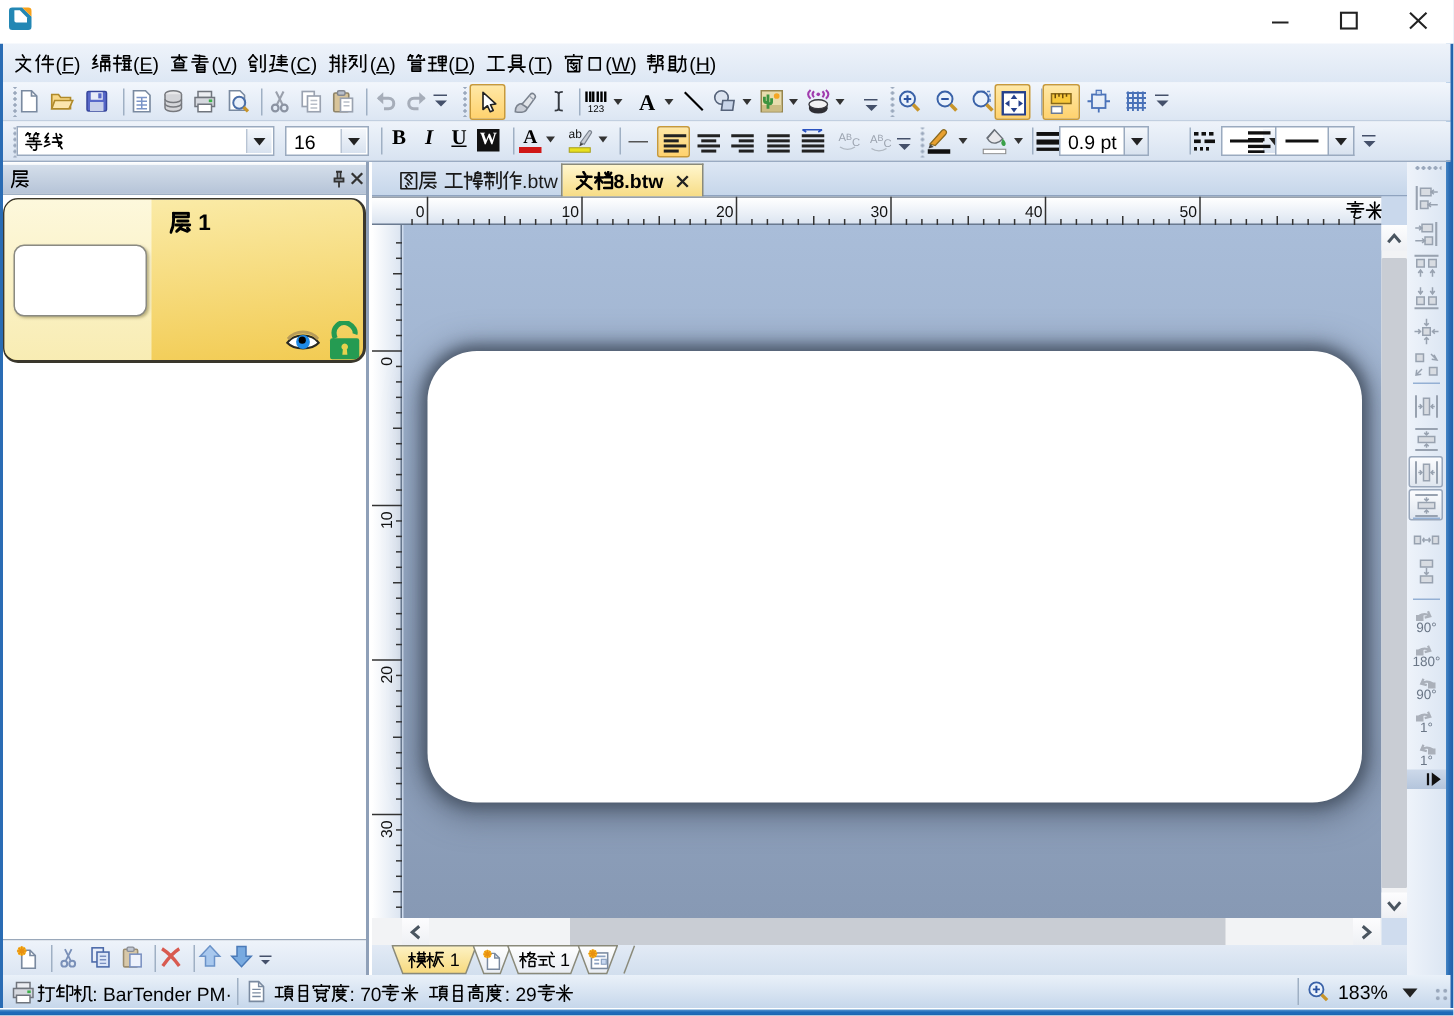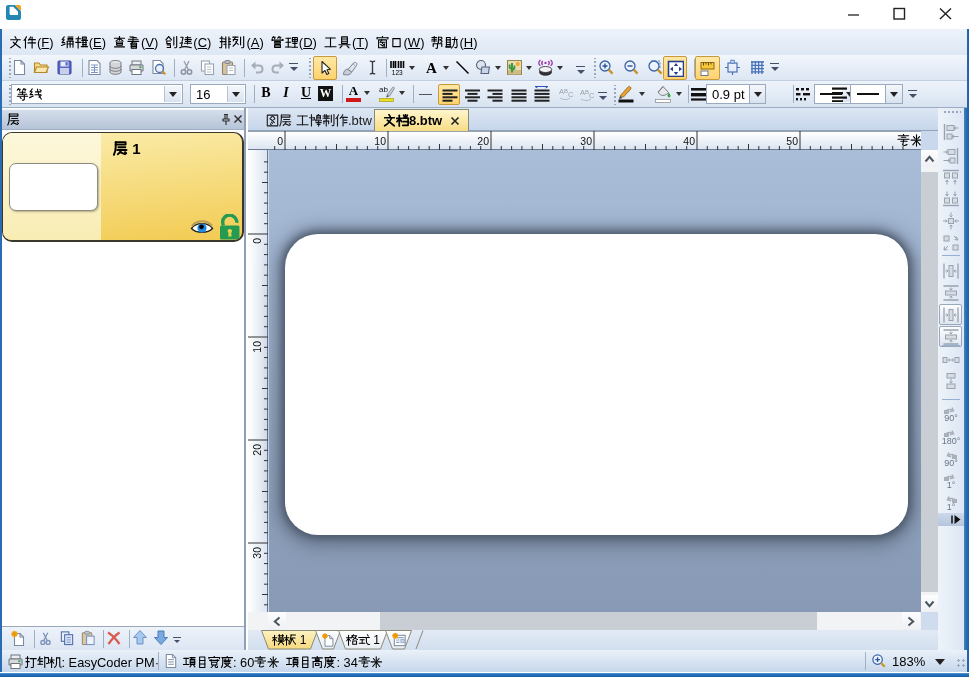--- a/index.html
+++ b/index.html
@@ -1267,61 +1267,61 @@
     <div class="abs row" style="left:22px;top:4px;height:16px">
       <svg class="cj " style="width:12.5px;height:12.5px;" viewBox="0 0 100 100">
         <use href="#g-da"></use>
       </svg>
       <svg class="cj " style="width:12.5px;height:12.5px;" viewBox="0 0 100 100">
         <use href="#g-yin"></use>
       </svg>
       <svg class="cj " style="width:12.5px;height:12.5px;" viewBox="0 0 100 100">
         <use href="#g-ji1"></use>
       </svg>
-      <span style="font-size:12.8px">: EasyCoder PM·</span>
+      <span style="font-size:12.8px">: BarTender PM·</span>
     </div>
     <div class="abs" style="left:156px;top:2px;width:1px;height:18px;background:#9fb0c4"></div>
     <svg class="abs" style="left:161px;top:3px" width="16" height="16" viewBox="0 0 17 17">
       <path d="M3.5 1.5 H10 L13.5 5 V15.5 H3.5 Z" fill="#fff" stroke="#7a8aa0" stroke-width="1.1"></path>
       <path d="M10 1.5 V5 H13.5 M5.5 7 H11.5 M5.5 9.5 H11.5 M5.5 12 H11.5" fill="none" stroke="#7a8aa0" stroke-width="1"></path>
     </svg>
     <div class="abs row" style="left:181px;top:4px;height:16px">
       <svg class="cj " style="width:12.5px;height:12.5px;" viewBox="0 0 100 100">
         <use href="#g-xiang"></use>
       </svg>
       <svg class="cj " style="width:12.5px;height:12.5px;" viewBox="0 0 100 100">
         <use href="#g-mu"></use>
       </svg>
       <svg class="cj " style="width:12.5px;height:12.5px;" viewBox="0 0 100 100">
         <use href="#g-kuan"></use>
       </svg>
       <svg class="cj " style="width:12.5px;height:12.5px;" viewBox="0 0 100 100">
         <use href="#g-du"></use>
       </svg>
-      <span style="font-size:12.8px">: 60</span>
+      <span style="font-size:12.8px">: 70</span>
       <svg class="cj " style="width:12.5px;height:12.5px;" viewBox="0 0 100 100">
         <use href="#g-hao"></use>
       </svg>
       <svg class="cj " style="width:12.5px;height:12.5px;" viewBox="0 0 100 100">
         <use href="#g-mi"></use>
       </svg>
       <span style="font-size:12.8px">&nbsp;&nbsp;</span>
       <svg class="cj " style="width:12.5px;height:12.5px;" viewBox="0 0 100 100">
         <use href="#g-xiang"></use>
       </svg>
       <svg class="cj " style="width:12.5px;height:12.5px;" viewBox="0 0 100 100">
         <use href="#g-mu"></use>
       </svg>
       <svg class="cj " style="width:12.5px;height:12.5px;" viewBox="0 0 100 100">
         <use href="#g-gao"></use>
       </svg>
       <svg class="cj " style="width:12.5px;height:12.5px;" viewBox="0 0 100 100">
         <use href="#g-du"></use>
       </svg>
-      <span style="font-size:12.8px">: 34</span>
+      <span style="font-size:12.8px">: 29</span>
       <svg class="cj " style="width:12.5px;height:12.5px;" viewBox="0 0 100 100">
         <use href="#g-hao"></use>
       </svg>
       <svg class="cj " style="width:12.5px;height:12.5px;" viewBox="0 0 100 100">
         <use href="#g-mi"></use>
       </svg>
     </div>
     <div class="abs" style="left:863px;top:2px;width:1px;height:18px;background:#9fb0c4"></div>
     <svg class="abs" style="left:869px;top:3px" width="16" height="16" viewBox="0 0 17 17">
       <circle cx="7" cy="7" r="5" fill="#eaf2fc" stroke="#3a62a8" stroke-width="1.3"></circle>

